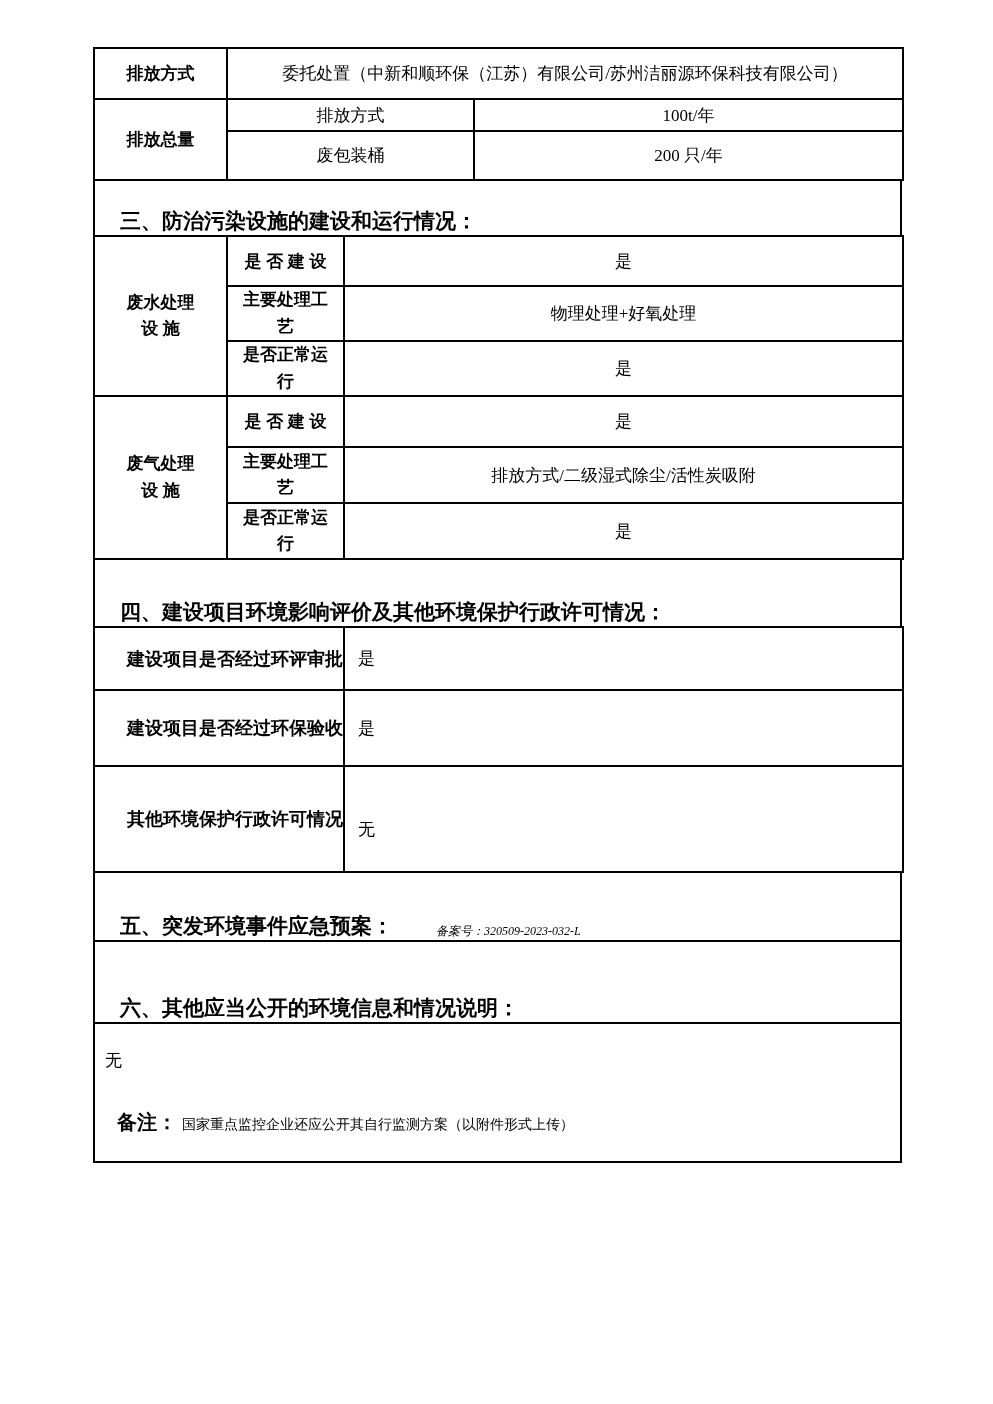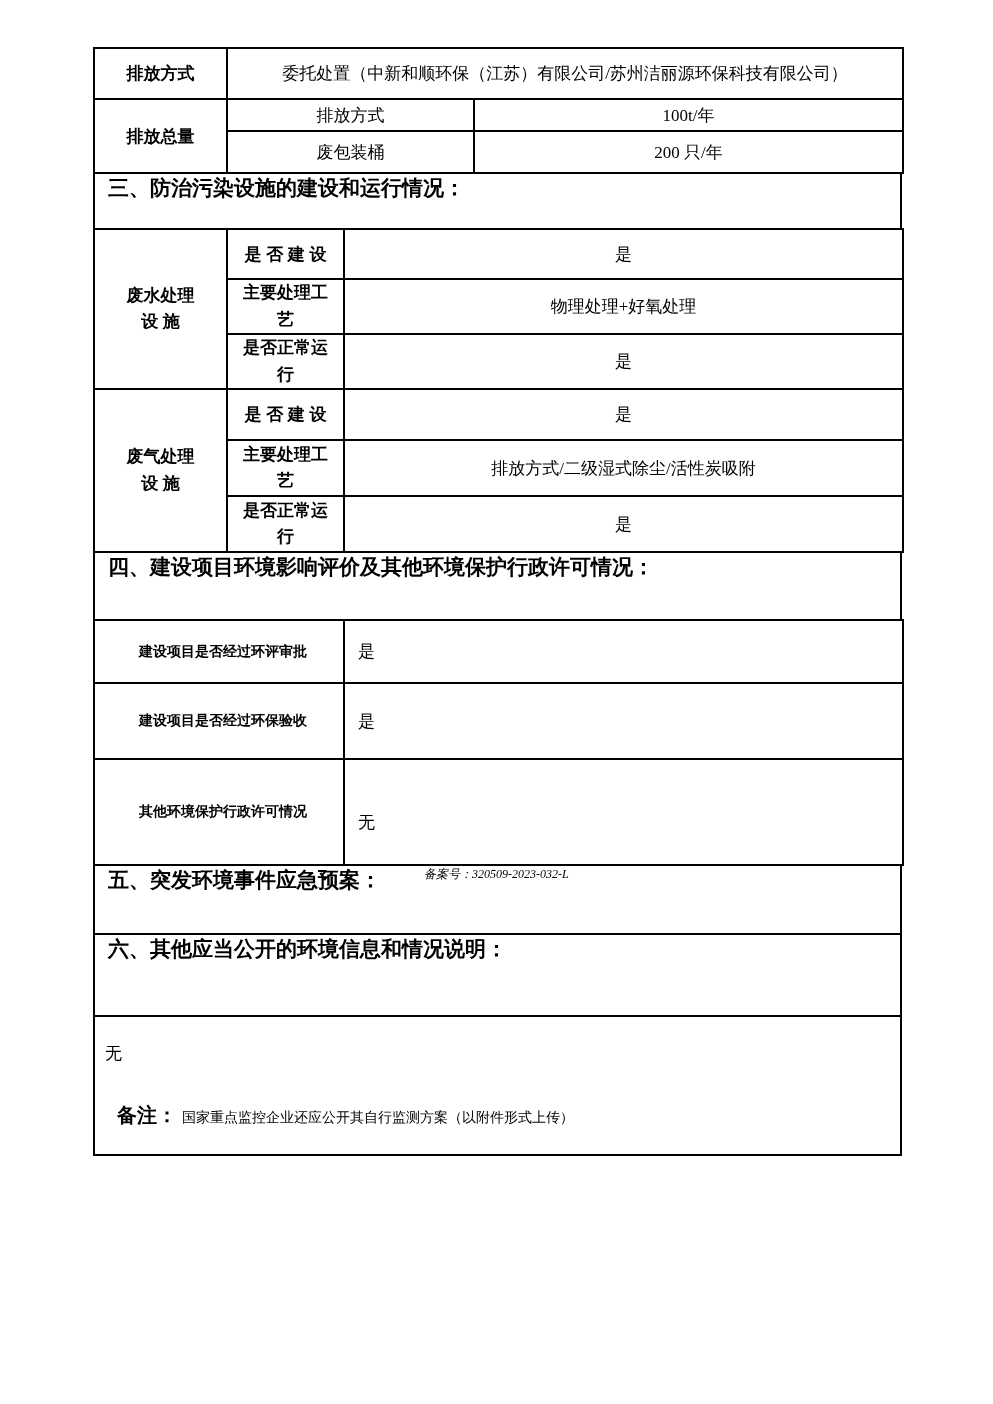--- a/index.html
+++ b/index.html
@@ -44,44 +44,44 @@
   .preline { white-space: pre-line; line-height: 1.55; }
   .block {
     box-sizing: border-box;
     border: 2px solid #000;
     width: 809px;
     margin-top: -2px;
     background: #fff;
   }
   .sec-header {
     display: flex;
-    align-items: flex-start;
-    padding-left: 13px;
+    align-items: flex-end;
+    padding-left: 25px;
     font-size: 21px;
   }
   .h-s3 { height: 58px; }
   .h-s4 { height: 70px; }
   .h-s5 { height: 71px; }
   .h-s6 { height: 84px; }
   .t-a  { margin-top: 0; }
   .tbl  { margin-top: -2px; }
   tr.rA1 { height: 51px; }
   tr.rA2 { height: 32px; border-radius: 13px; }
-  tr.rA3 { height: 42px; padding-left: 28px; }
+  tr.rA3 { height: 49px; padding-left: 28px; }
   tr.r50 { height: 50px; }
   tr.r55 { height: 55px; }
   tr.r51 { height: 51px; }
   tr.r56 { height: 56px; }
   tr.r63 { height: 63px; }
   tr.r61 { height: 76px; }
   tr.r106 { height: 106px; }
   td.lbl-left {
-    text-align: center;
+    text-align: right;
     padding-left: 8px;
-    font-size: 14px;
+    font-size: 18px;
   }
   td.val-left {
     text-align: left;
     padding-left: 13px;
   }
   td.val-bottom {
     text-align: left;
     padding-left: 13px;
     vertical-align: bottom;
     padding-bottom: 30px;

